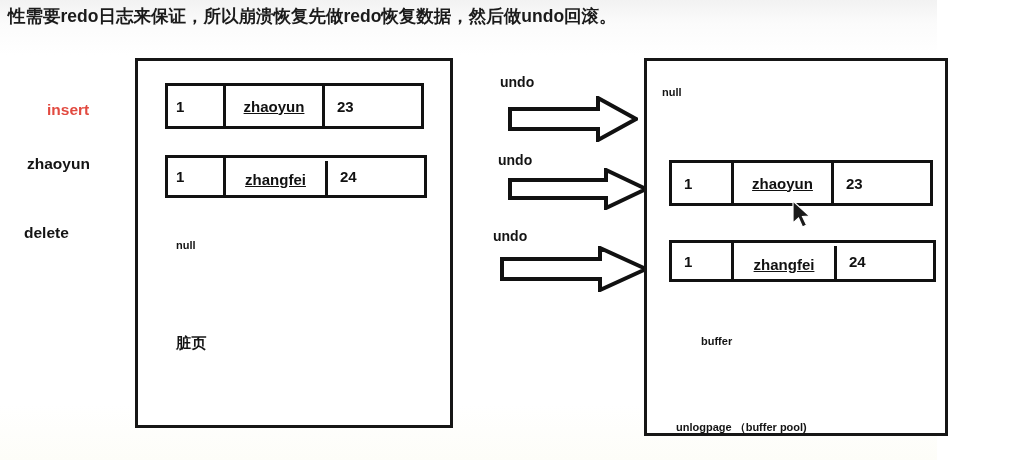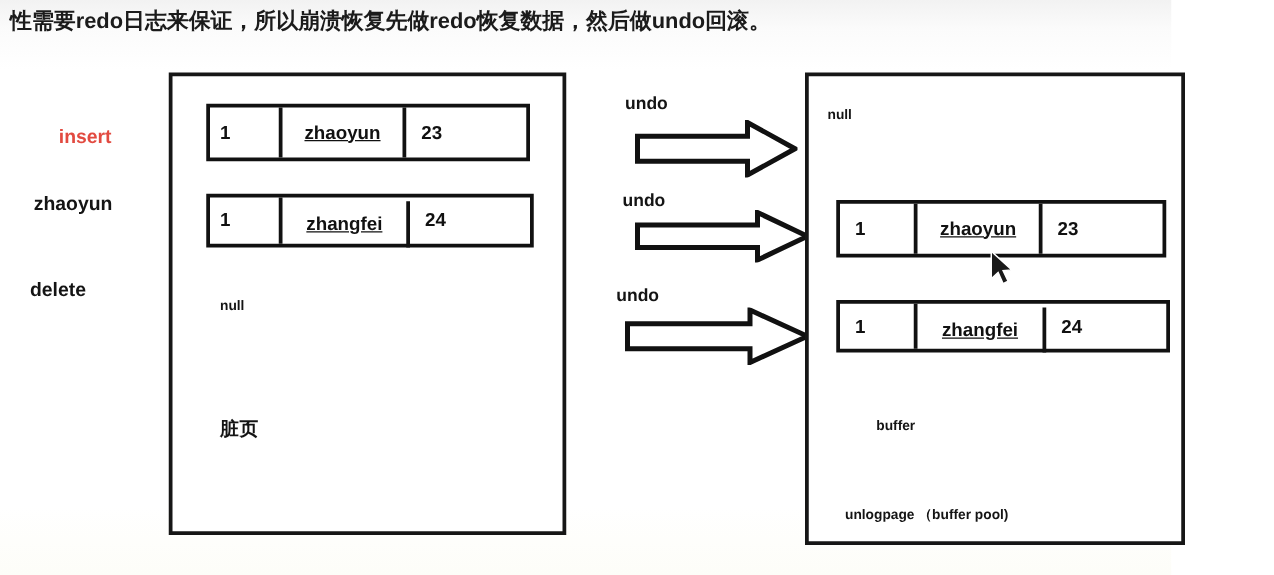--- a/index.html
+++ b/index.html
@@ -178,19 +178,19 @@
     <div class="record-cell cell-age-r">23</div>
   </div>
 
   <div class="record-table" style="left:669px; top:240px; width:267px; height:42px;">
     <div class="record-cell cell-id-r">1</div>
     <div class="record-cell cell-name lowtext">zhangfei</div>
     <div class="record-cell cell-age-r">24</div>
   </div>
 
   <div class="panel-text" style="left:701px; top:335px;">buffer</div>
-  <div class="panel-text" style="left:676px; top:404px;text-align:center;">unlogpage （buffer pool)</div>
+  <div class="panel-text" style="left:676px; top:420px;text-align:center;">unlogpage （buffer pool)</div>
 
   <svg id="cursor" width="24" height="32" viewBox="0 0 24 32" style="left: 790px; top: 200px;">
     <polygon points="3,1 3,23 8.5,18 12.5,27 16.5,25 12.5,16.5 19.5,16" fill="#1a1a1a" stroke="#ffffff" stroke-width="1.2" stroke-linejoin="miter"></polygon>
   </svg>
 
 </div>
 
 </body></html>

